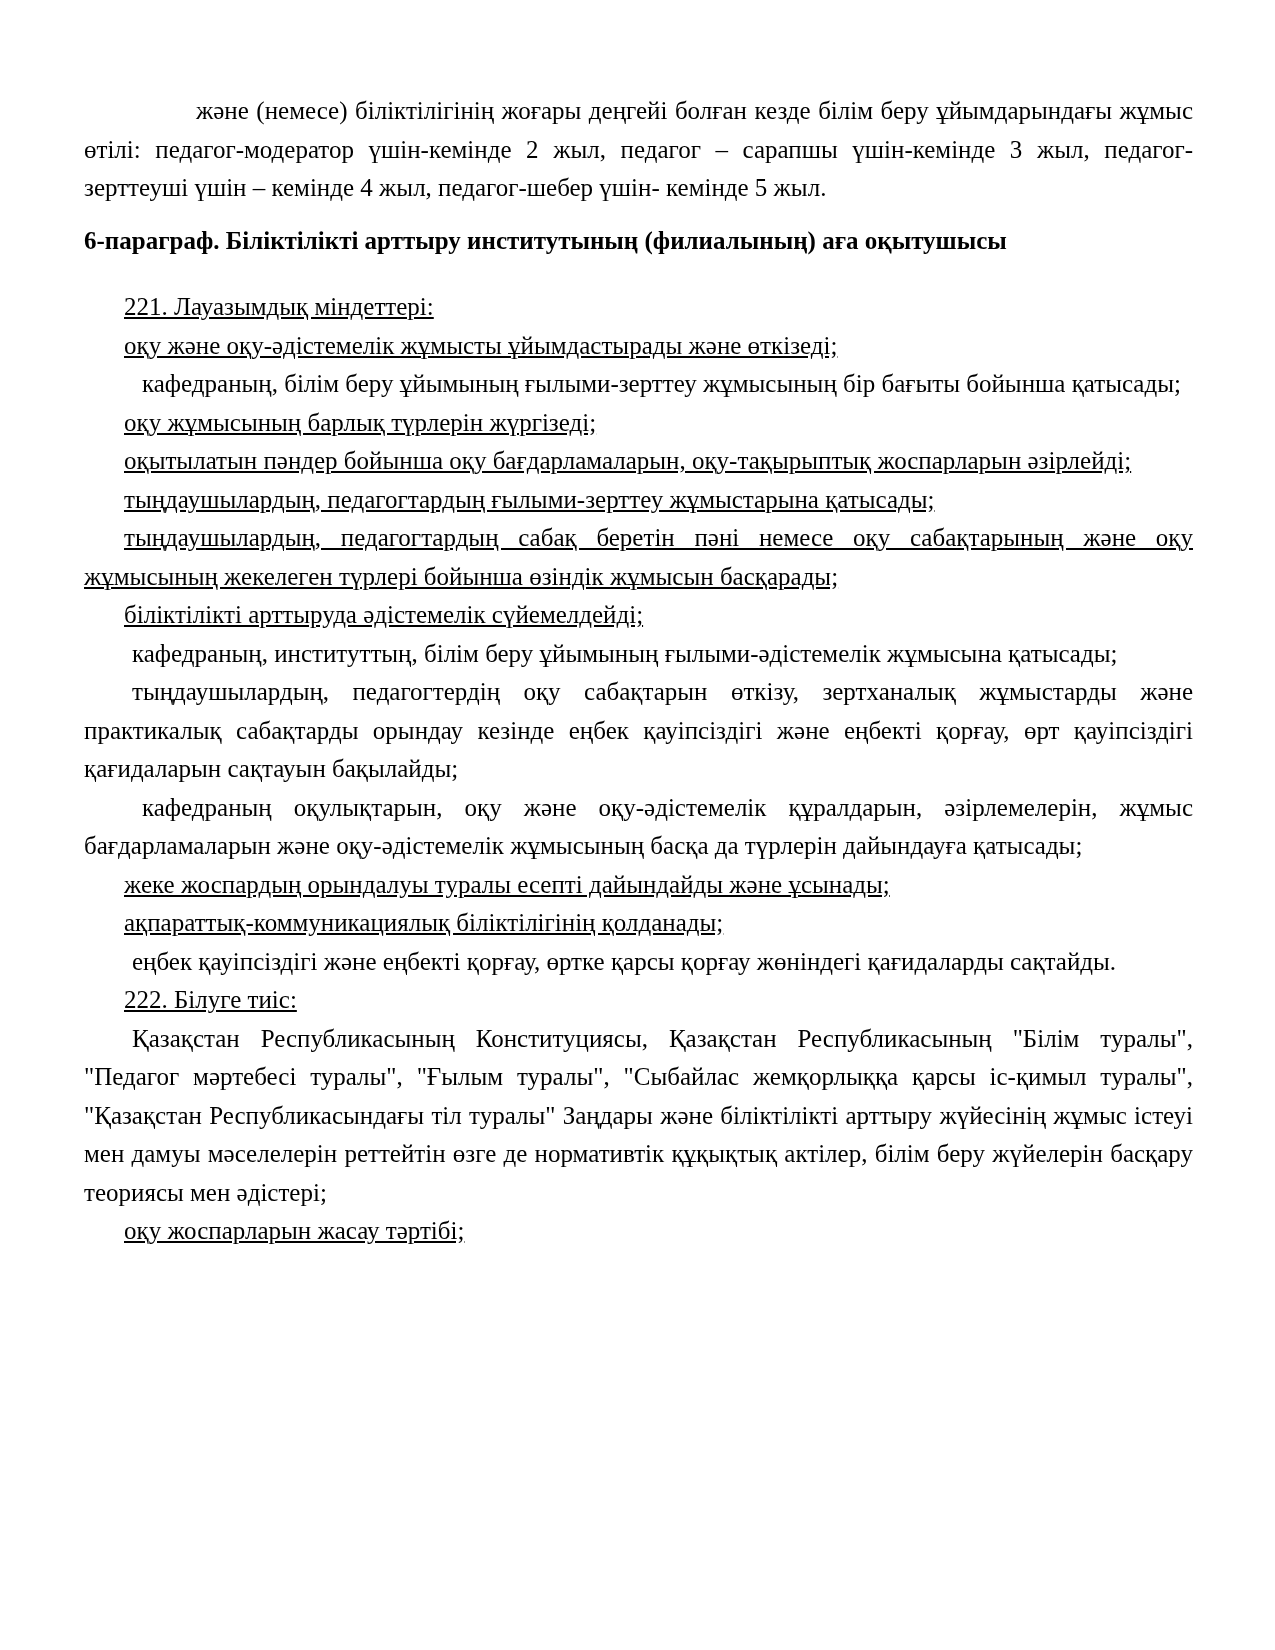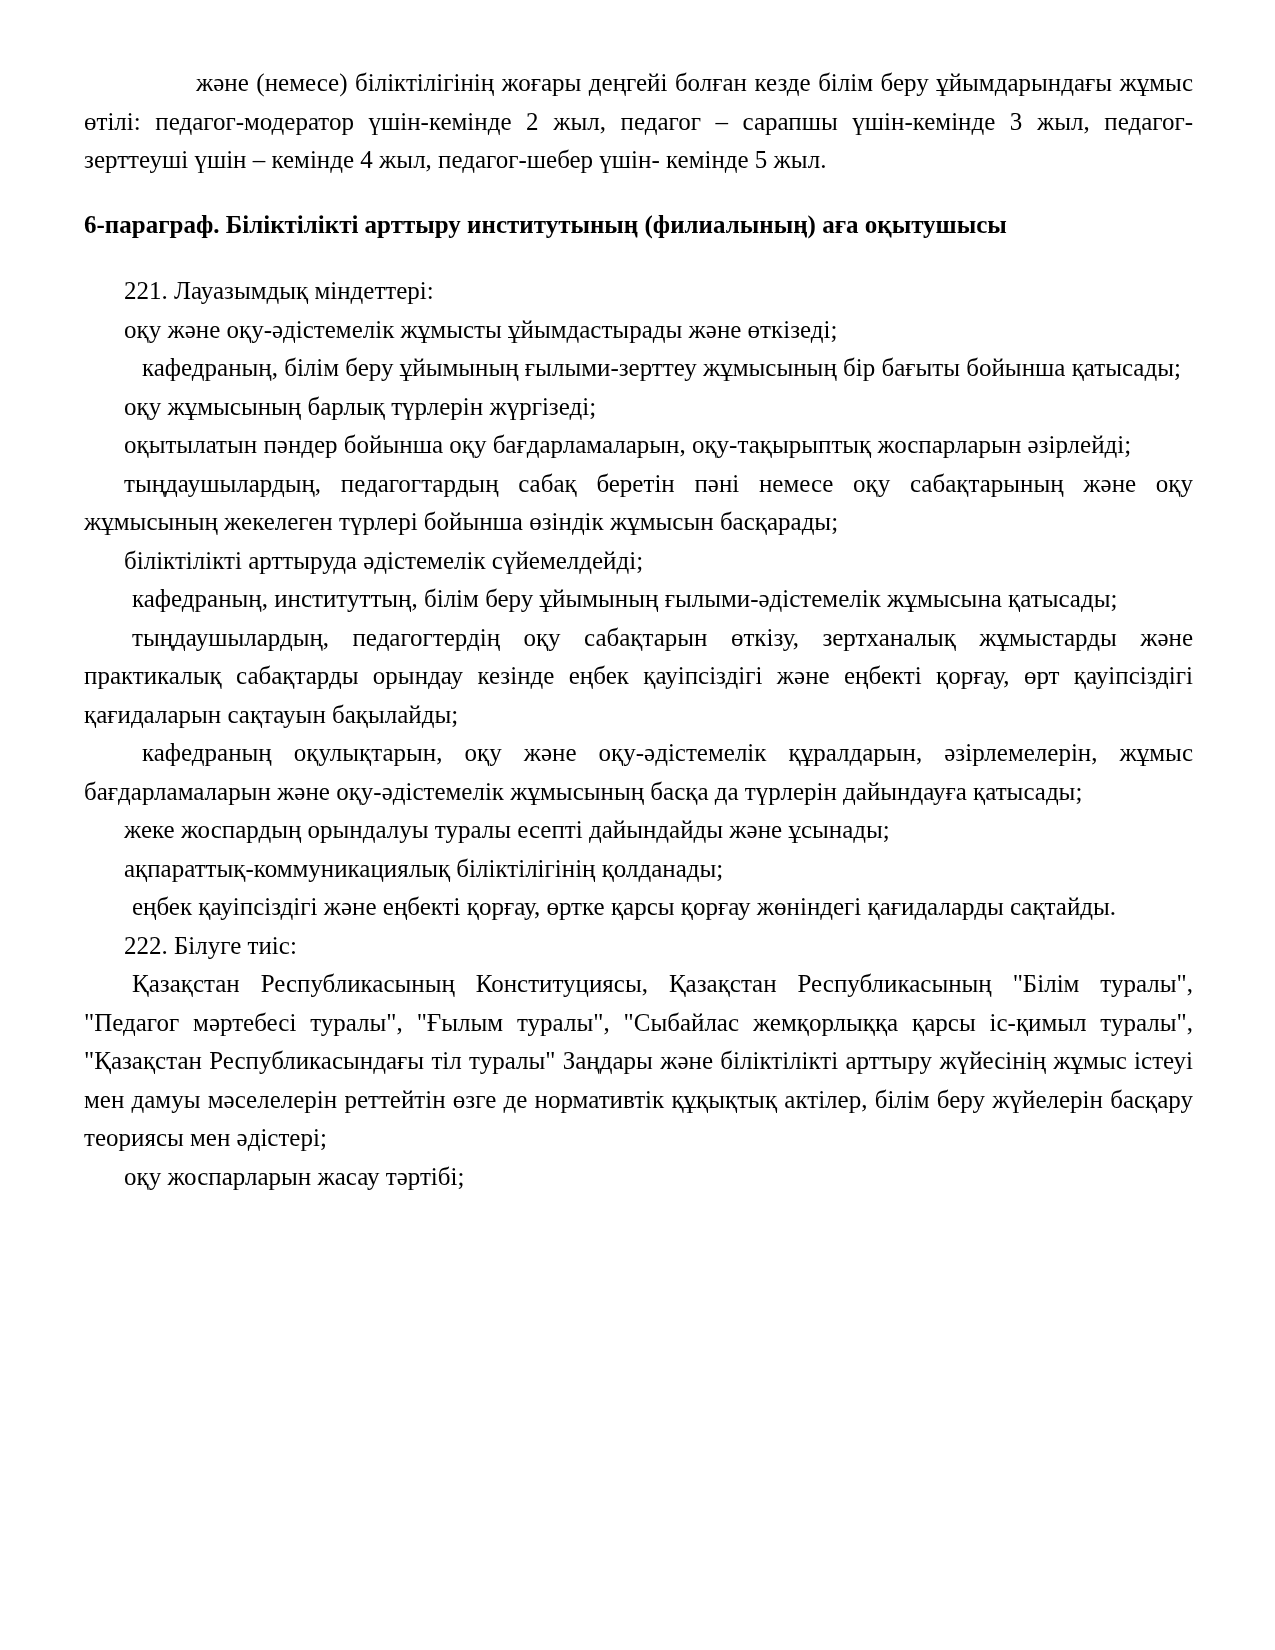--- a/index.html
+++ b/index.html
@@ -9,59 +9,60 @@
   }
   body {
     width: 1275px;
     height: 1650px;
     overflow: hidden;
   }
   .page {
     box-sizing: border-box;
     width: 1275px;
     min-height: 1650px;
-    padding: 64px 82px 40px 84px;
+    padding: 92px 82px 40px 84px;
     background: #ffffff;
     color: #000000;
     font-family: "Liberation Serif", serif;
     font-size: 25px;
     line-height: 38.5px;
   }
   p.para {
     margin: 0;
     text-align: justify;
   }
-  .indent-sm { text-indent: 40px; }
+  .indent-sm { text-indent: 40px; text-decoration: underline; }
   .indent-md { text-indent: 48px; }
   .indent-lg { text-indent: 58px; }
   .indent-xl { text-indent: 112px; }
   h2.heading {
     font-family: "Liberation Serif", serif;
     font-size: 25px;
     line-height: 38.5px;
     font-weight: bold;
     text-align: left;
     text-indent: 0;
-    margin: 26px 0 28px 0;
+    margin: 14px 0 28px 0;
   }
 </style>
 </head>
 <body>
 
 <div class="page">
   <p class="para indent-xl">және (немесе) біліктілігінің жоғары деңгейі болған кезде білім беру ұйымдарындағы жұмыс өтілі: педагог-модератор үшін-кемінде 2 жыл, педагог – сарапшы үшін-кемінде 3 жыл, педагог-зерттеуші үшін – кемінде 4 жыл, педагог-шебер үшін- кемінде 5 жыл.</p>
 
   <h2 class="heading">6-параграф. Біліктілікті арттыру институтының (филиалының) аға оқытушысы</h2>
 
   <div id="paragraph-list">
       <p class="para indent-sm">221. Лауазымдық міндеттері:</p>
       <p class="para indent-sm">оқу және оқу-әдістемелік жұмысты ұйымдастырады және өткізеді;</p>
       <p class="para indent-lg">кафедраның, білім беру ұйымының ғылыми-зерттеу жұмысының бір бағыты бойынша қатысады;</p>
       <p class="para indent-sm">оқу жұмысының барлық түрлерін жүргізеді;</p>
       <p class="para indent-sm">оқытылатын пәндер бойынша оқу бағдарламаларын, оқу-тақырыптық жоспарларын әзірлейді;</p>
+      <p class="para indent-sm">тыңдаушылардың, педагогтардың ғылыми-зерттеу жұмыстарына қатысады;</p>
       <p class="para indent-sm">тыңдаушылардың, педагогтардың сабақ беретін пәні немесе оқу сабақтарының және оқу жұмысының жекелеген түрлері бойынша өзіндік жұмысын басқарады;</p>
       <p class="para indent-sm">біліктілікті арттыруда әдістемелік сүйемелдейді;</p>
       <p class="para indent-md">кафедраның, институттың, білім беру ұйымының ғылыми-әдістемелік жұмысына қатысады;</p>
       <p class="para indent-md">тыңдаушылардың, педагогтердің оқу сабақтарын өткізу, зертханалық жұмыстарды және практикалық сабақтарды орындау кезінде еңбек қауіпсіздігі және еңбекті қорғау, өрт қауіпсіздігі қағидаларын сақтауын бақылайды;</p>
       <p class="para indent-lg">кафедраның оқулықтарын, оқу және оқу-әдістемелік құралдарын, әзірлемелерін, жұмыс бағдарламаларын және оқу-әдістемелік жұмысының басқа да түрлерін дайындауға қатысады;</p>
       <p class="para indent-sm">жеке жоспардың орындалуы туралы есепті дайындайды және ұсынады;</p>
       <p class="para indent-sm">ақпараттық-коммуникациялық біліктілігінің қолданады;</p>
       <p class="para indent-md">еңбек қауіпсіздігі және еңбекті қорғау, өртке қарсы қорғау жөніндегі қағидаларды сақтайды.</p>
       <p class="para indent-sm">222. Білуге тиіс:</p>
       <p class="para indent-md">Қазақстан Республикасының Конституциясы, Қазақстан Республикасының "Білім туралы", "Педагог мәртебесі туралы", "Ғылым туралы", "Сыбайлас жемқорлыққа қарсы іс-қимыл туралы", "Қазақстан Республикасындағы тіл туралы" Заңдары және біліктілікті арттыру жүйесінің жұмыс істеуі мен дамуы мәселелерін реттейтін өзге де нормативтік құқықтық актілер, білім беру жүйелерін басқару теориясы мен әдістері;</p>

